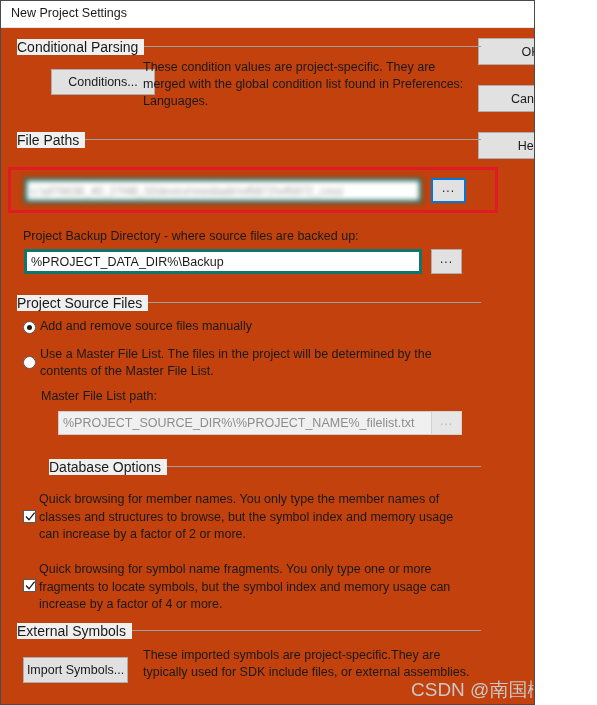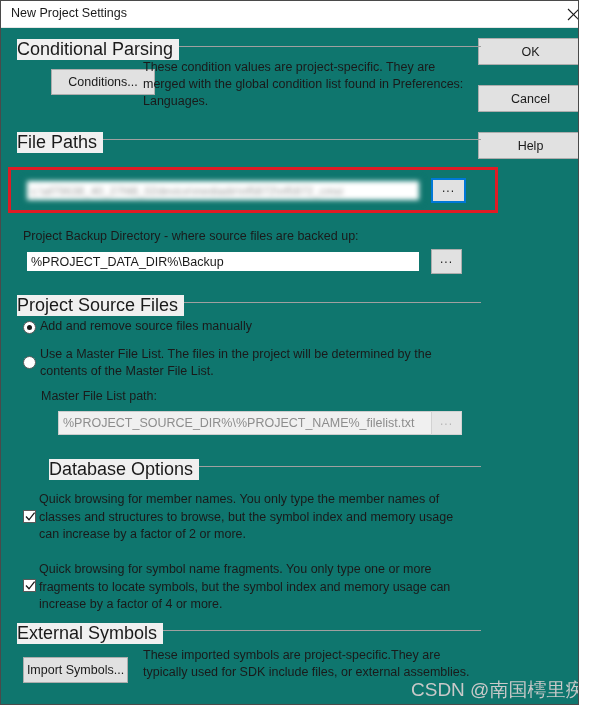--- a/index.html
+++ b/index.html
@@ -11,23 +11,23 @@
   }
   body {
     font-family: "Liberation Sans", "DejaVu Sans", sans-serif;
     font-size: 12.5px;
     color: #1a1a1a;
     -webkit-font-smoothing: antialiased;
   }
 
   #dialog {
     position: relative;
-    width: 579px;
+    width: 535px;
     height: 705px;
-    background: #0f766e;
+    background: #c2410c;
     border: 1px solid #4a4a4a;
     overflow: hidden;
   }
 
   
   #titlebar {
     position: absolute;
     left: 0; top: 0;
     width: 595px;
     height: 27px;
@@ -48,21 +48,21 @@
     display: flex;
     align-items: center;
     justify-content: center;
     cursor: pointer;
   }
   #close-btn svg { display: block; }
 
   
   .group-label {
     position: absolute;
-    font-size: 18px;
+    font-size: 14px;
     color: #1a1a1a;
     background: #f0f0f0;
     padding-right: 6px;
     white-space: nowrap;
     z-index: 2;
   }
   .group-line {
     position: absolute;
     height: 1px;
     background: #a0a0a0;

